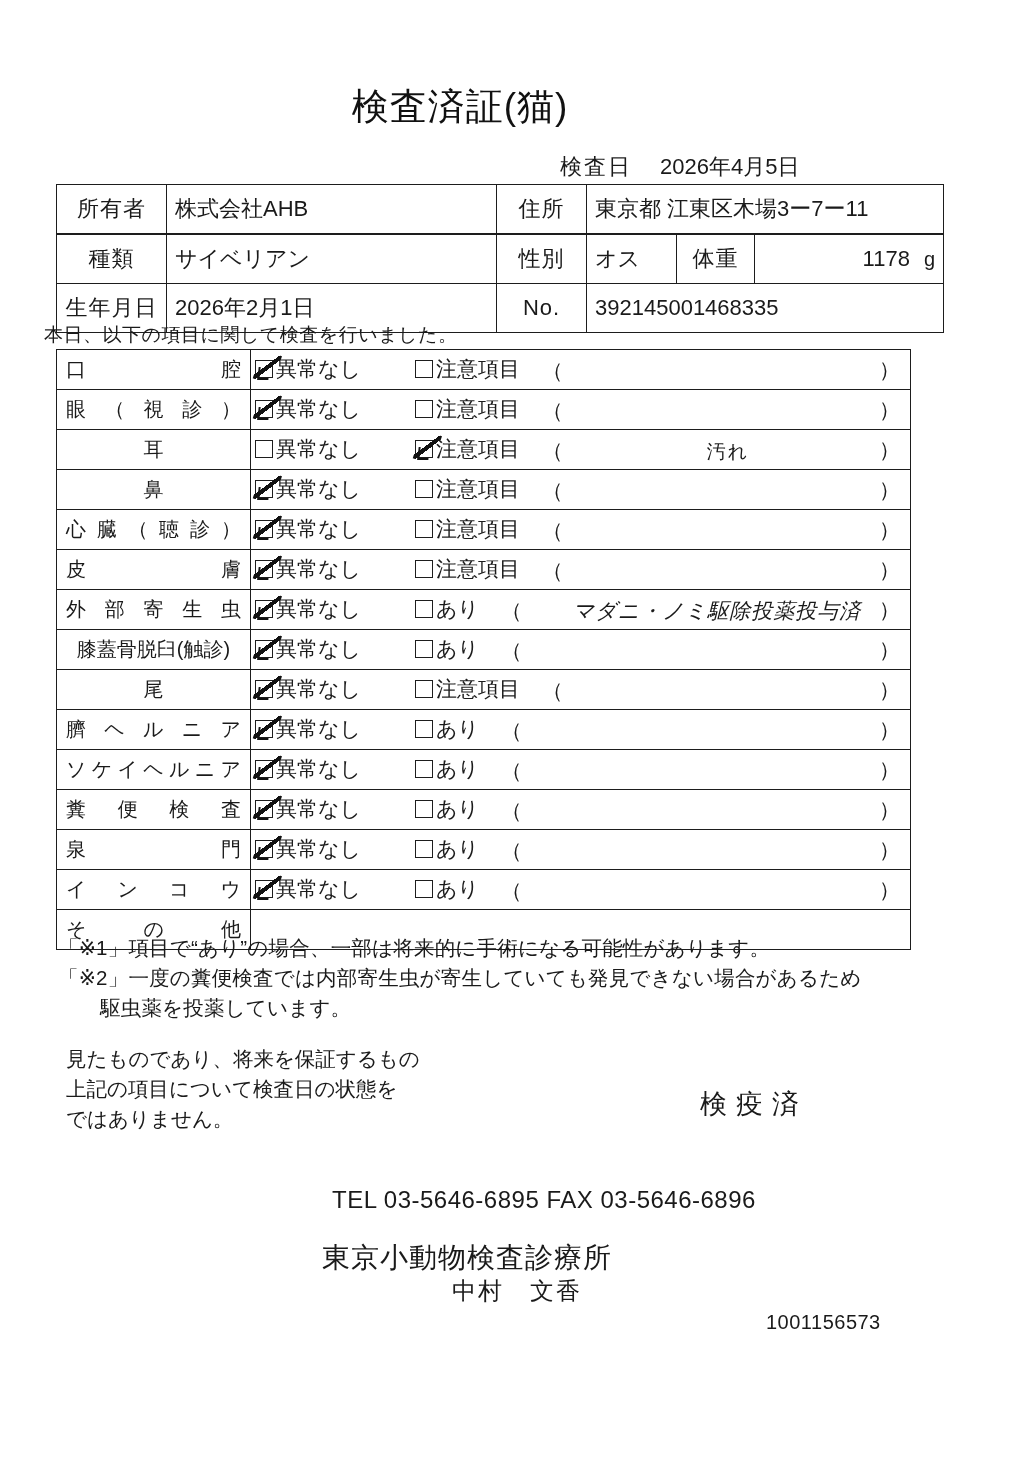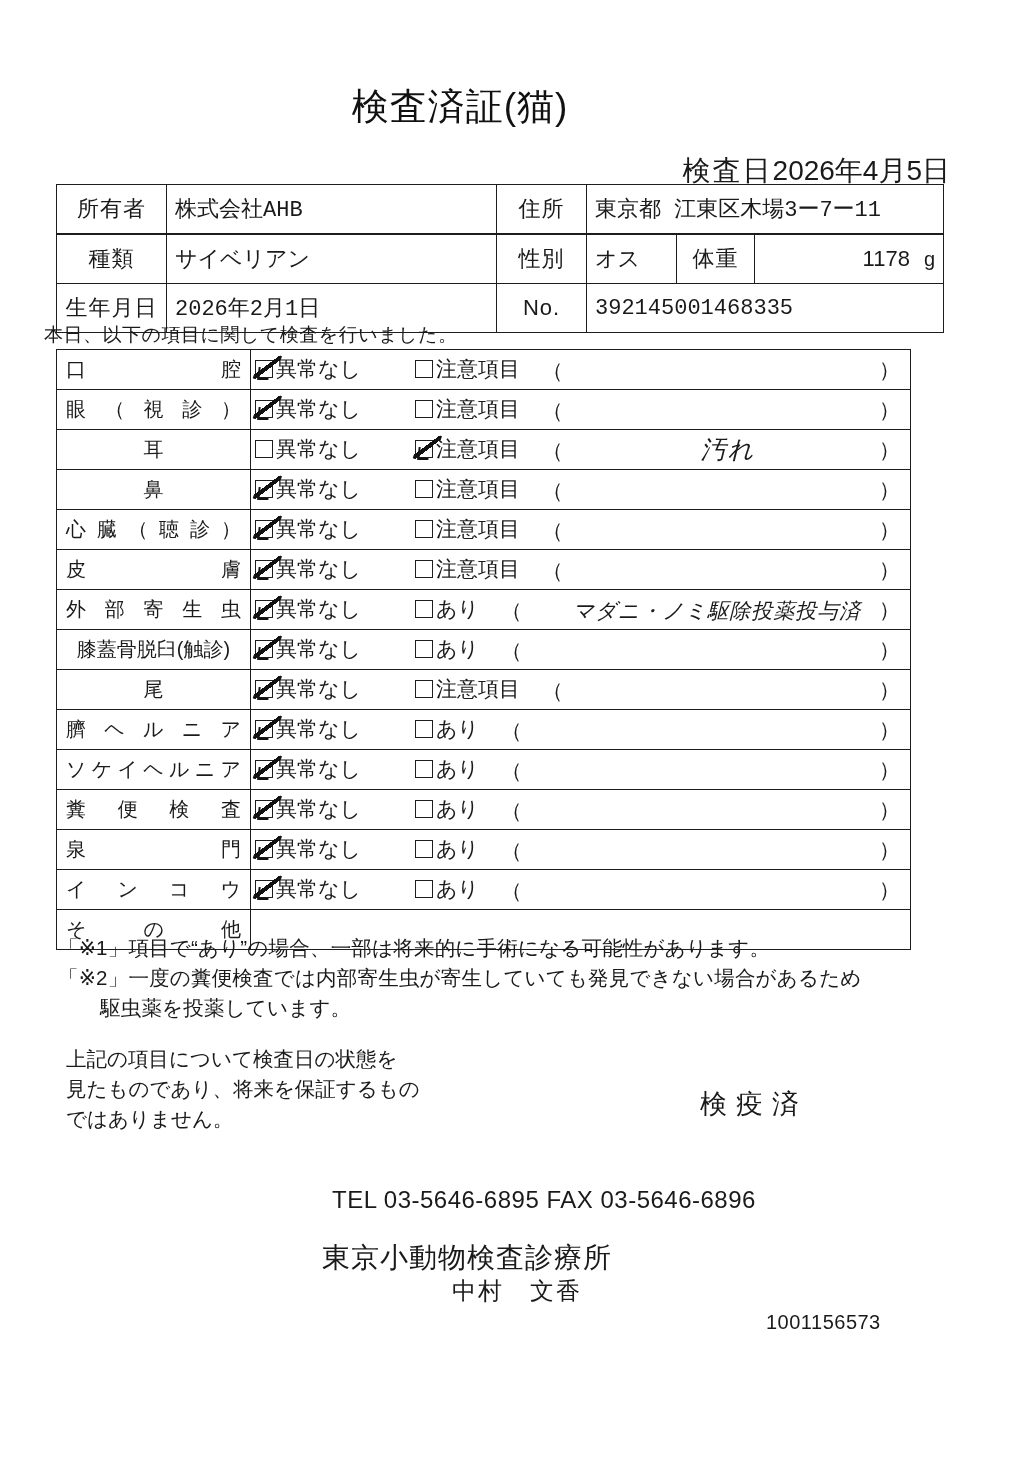--- a/index.html
+++ b/index.html
@@ -34,23 +34,24 @@
     margin-left: 34px;
   }
 
   
   .exam-date-row {
     position: absolute;
     top: 152px;
     left: 560px;
     width: 390px;
     display: flex;
-    justify-content: flex-end;
+    justify-content: flex-start;
     align-items: baseline;
-    font-size: 28px;
+    font-size: 22px;
+    gap: 28px;
   }
   .exam-date-label { letter-spacing: 2px; }
   .exam-date-value { letter-spacing: 0px; }
 
   
   .tbl {
     position: absolute;
     border-collapse: collapse;
     table-layout: fixed;
     font-size: 22px;
@@ -60,21 +61,21 @@
     padding: 3px 8px;
     height: 42px;
     vertical-align: middle;
     white-space: nowrap;
     overflow: hidden;
   }
   .lbl {
     text-align: center;
     letter-spacing: 1px;
   }
-  .val { text-align: left; font-family: Liberation Mono, monospace; }
+  .val { text-align: left; }
 
   
   #owner-table { top: 184px; left: 56px; width: 888px; }
   
   #pet-table { top: 234px; left: 56px; width: 888px; }
 
   .weight-cell {
     text-align: right;
     padding-right: 14px;
   }
@@ -173,22 +174,21 @@
     text-align: center;
   }
   .paren-close {
     position: absolute;
     right: 10px;
     top: 50%;
     transform: translateY(-50%);
   }
   .handwritten {
     font-family: "DejaVu Serif", serif;
-    font-style: italic;
-    font-size: 25px;
+    font-size: 19px;
     letter-spacing: 2px;
   }
   .printed-note {
     font-size: 21px;
     letter-spacing: 1px;
     font-style: italic;
   }
 
   
   .footnotes {
@@ -464,22 +464,22 @@
       </tbody>
   </table>
 
   <div class="footnotes">
     <div>「※1」項目で“あり”の場合、一部は将来的に手術になる可能性があります。</div>
     <div>「※2」一度の糞便検査では内部寄生虫が寄生していても発見できない場合があるため</div>
     <div class="fn-indent">駆虫薬を投薬しています。</div>
   </div>
 
   <div class="disclaimer">
+    <div>見たものであり、将来を保証するもの</div>
     <div>上記の項目について検査日の状態を</div>
-    <div>見たものであり、将来を保証するもの</div>
     <div>ではありません。</div>
   </div>
 
   <div class="stamp">検疫済</div>
 
 
   <div class="tel-line">TEL 03-5646-6895  FAX 03-5646-6896</div>
   <div class="clinic-name">東京小動物検査診療所</div>
   <div class="vet-name">中村　文香</div>
   <div class="doc-number">1001156573</div>

